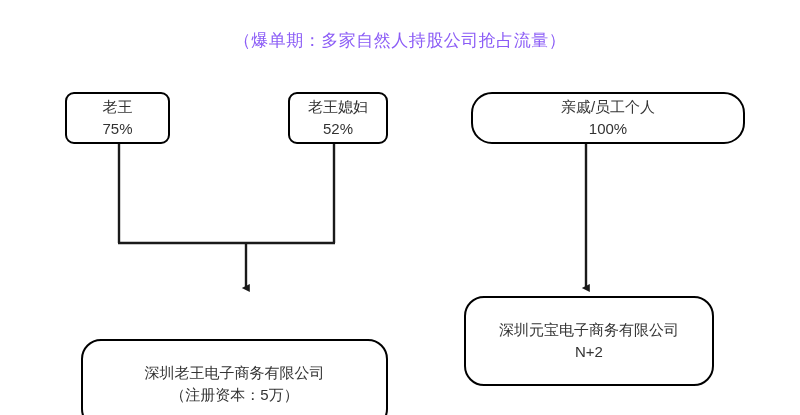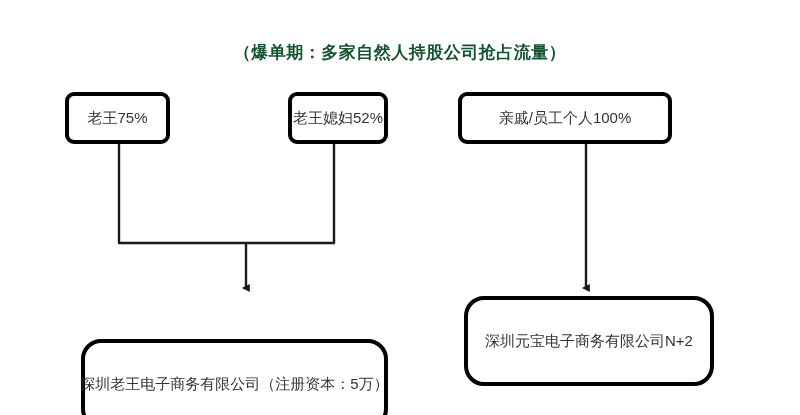--- a/index.html
+++ b/index.html
@@ -17,36 +17,35 @@
     background: #ffffff;
     overflow: hidden;
   }
   
   .diagram-title {
     position: absolute;
     left: 0;
     right: 0;
     top: 30px;
     text-align: center;
-    color: #14532d;
+    color: #8b5cf6;
     font-size: 17px;
-    font-weight: bold;
+    font-weight: normal;
     letter-spacing: 0.5px;
     line-height: 22px;
     white-space: nowrap;
-    margin-top: 12px;
   }
   
   .node {
     position: absolute;
     box-sizing: border-box;
     background: #ffffff;
-    border: 4px solid #000000;
+    border: 2px solid #000000;
     display: flex;
-    flex-direction: row;
+    flex-direction: column;
     align-items: center;
     justify-content: center;
     color: #333333;
     font-size: 15px;
     line-height: 22px;
     text-align: center;
   }
   .node.person {
     border-radius: 9px;
   }
@@ -55,21 +54,21 @@
   }
   .node .line {
     display: block;
     white-space: nowrap;
   }
   
   #node-laowang      { left: 65px;  top: 92px;  width: 105px; height: 52px; }
   #node-laowang-wife { left: 288px; top: 92px;  width: 100px; height: 52px; text-align: right; }
   #node-company-a    { left: 81px;  top: 296px; width: 307px; height: 90px; margin-top: 43px; }
   
-  #node-relatives    { left: 458px; top: 92px;  width: 214px; height: 52px; }
+  #node-relatives    { left: 471px; top: 92px;  width: 274px; height: 52px; border-radius: 21px; }
   #node-company-b    { left: 464px; top: 296px; width: 250px; height: 90px; }
 
   
   #connectors {
     position: absolute;
     left: 0;
     top: 0;
     width: 800px;
     height: 415px;
     pointer-events: none;

